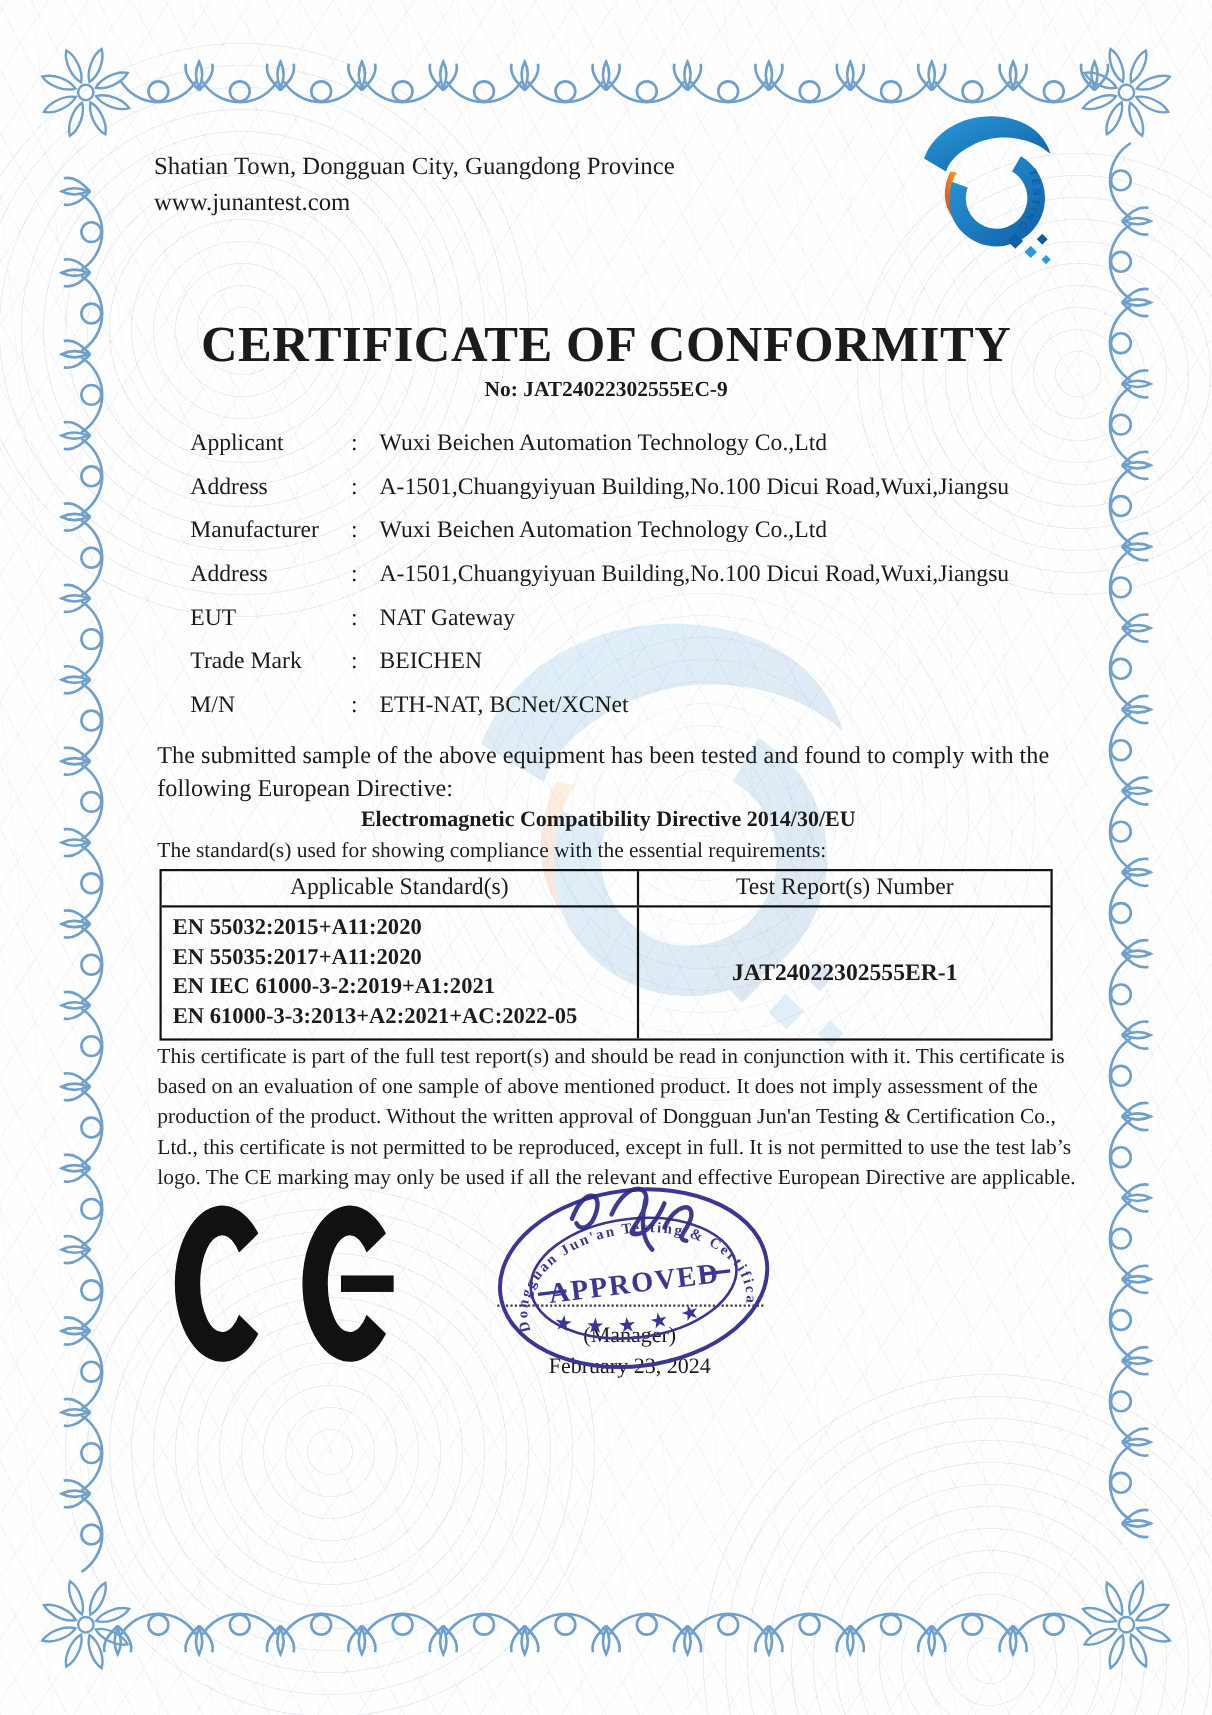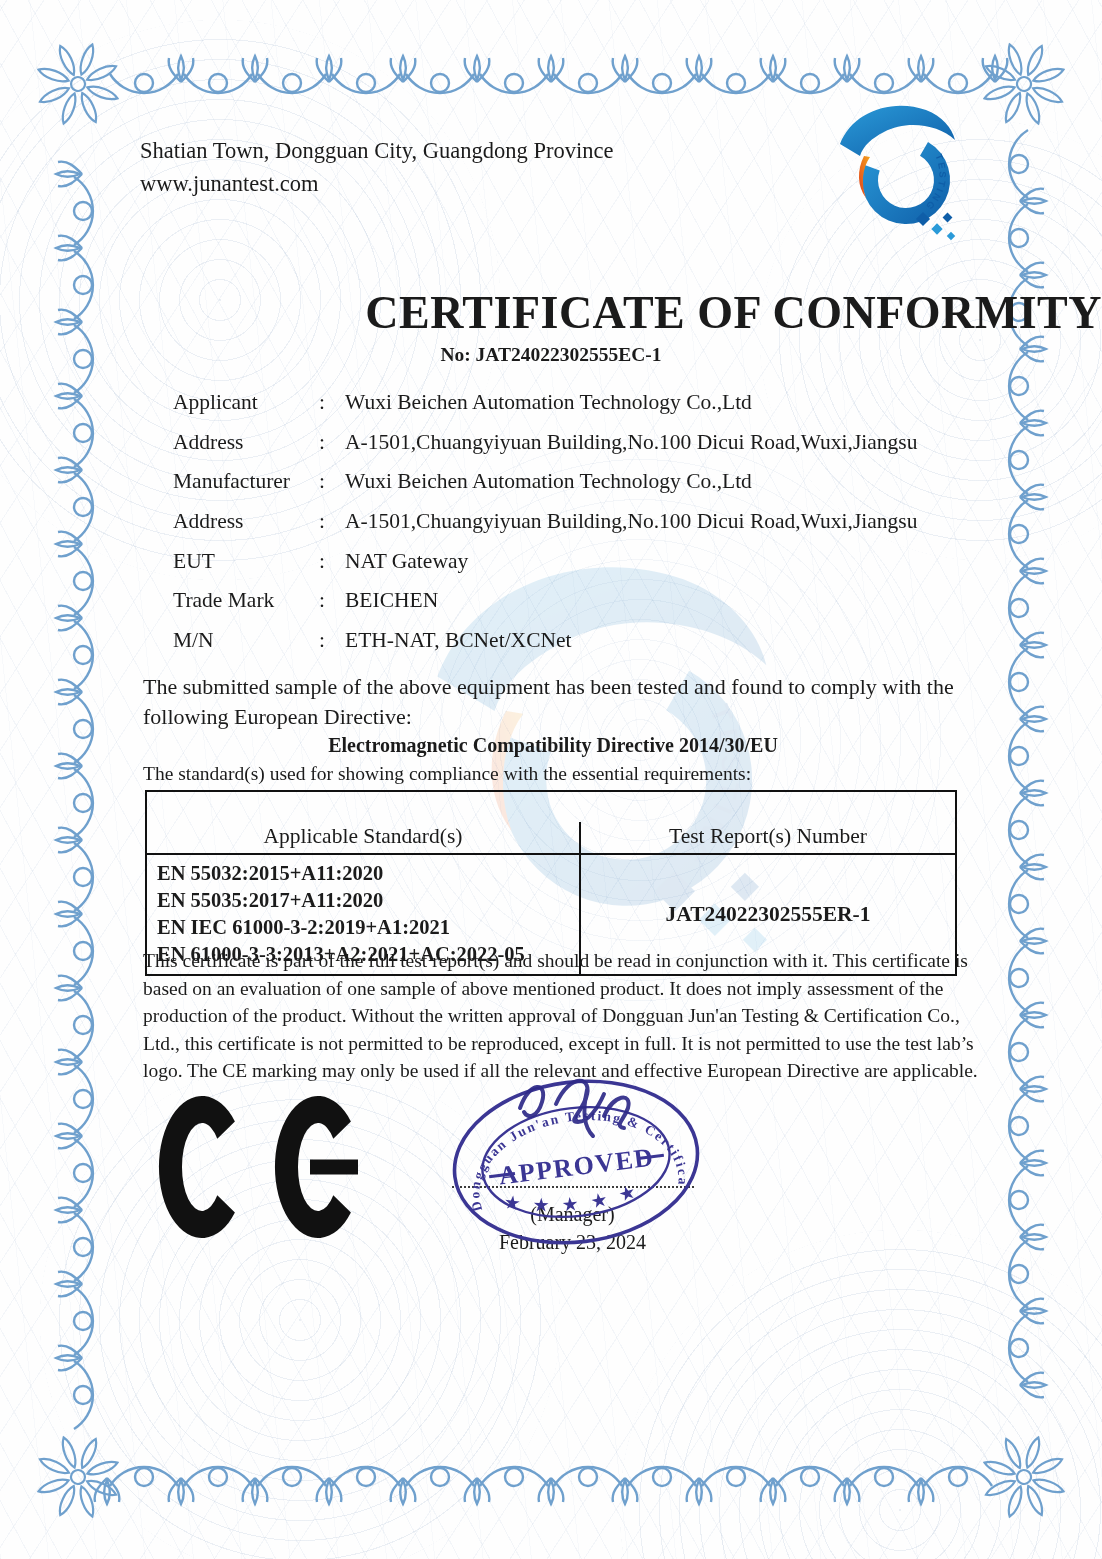--- a/index.html
+++ b/index.html
@@ -19,34 +19,34 @@
   }
   .globe{
     position:absolute;border-radius:50%;
     background:repeating-radial-gradient(circle, rgba(160,180,206,.20) 0 1px, transparent 1px 20px);
   }
   
   .addr{left:140px;top:134px;font-size:22.5px;line-height:33px;}
   .logo-svg{left:834px;top:98px;width:132px;height:158px;}
   .watermark-svg{left:402px;top:545px;width:414px;height:452px;opacity:.13;}
   
-  .title{left:0;right:0;top:286px;text-align:right;font-size:46px;font-weight:bold;letter-spacing:.5px;}
+  .title{left:0;right:0;top:286px;text-align:center;font-size:46px;font-weight:bold;letter-spacing:.5px;}
   .certno{left:0;right:0;top:344px;text-align:center;font-size:19.5px;font-weight:bold;}
   
   .fields{left:145px;top:383px;width:830px;margin-left:28px;}
   .frow{display:grid;grid-template-columns:146px 26px 1fr;height:39.6px;align-items:center;font-size:21.5px;}
   
   .intro{left:143px;top:672px;width:825px;font-size:22px;line-height:30px;}
   .directive{left:143px;top:734px;width:820px;text-align:center;font-size:20px;font-weight:bold;}
   .stdnote{left:143px;top:763px;width:840px;font-size:19.5px;}
   
   .std-table{left:145px;top:790px;width:812px;border:2.5px solid #111;box-sizing:border-box;}
   .trow{display:grid;grid-template-columns:434px 1fr;}
   .thead{border-bottom:2.5px solid #111;}
-  .thead .cell{text-align:center;font-size:21.5px;padding:2px 0 4px;margin-top:30px;}
+  .thead .cell{text-align:center;font-size:21.5px;padding:2px 0 4px;}
   .cell-l{border-right:2.5px solid #111;}
   .tbody .cell-l{padding:5px 10px 6px;font-weight:bold;font-size:20.5px;line-height:27px;text-align:left;}
   .tbody .cell-r{display:flex;align-items:center;justify-content:center;font-weight:bold;font-size:21.5px;}
   
   .disclaimer{left:143px;top:947px;width:842px;font-size:19.5px;line-height:27.6px;}
   
   .ce-svg{left:158px;top:1093px;width:200px;height:148px;}
   .dotline{left:452px;top:1168px;width:242px;height:18px;border-bottom:2.5px dotted #3c3c3c;}
   .stamp-svg{left:436px;top:1062px;width:280px;height:214px;}
   .manager{left:470px;top:1203px;width:205px;text-align:center;font-size:20px;}
@@ -157,21 +157,21 @@
 <svg class="abs watermark-svg z1" viewBox="0 0 132 158" preserveAspectRatio="xMidYMid meet">
   <use href="#ja-logo"></use>
 </svg>
 
 <div class="abs addr z3">
   <div>Shatian Town, Dongguan City, Guangdong Province</div>
   <div>www.junantest.com</div>
 </div>
 
 <div class="abs title z3">CERTIFICATE OF CONFORMITY</div>
-<div class="abs certno z3">No: JAT24022302555EC-1</div>
+<div class="abs certno z3">No: JAT24022302555EC-9</div>
 
 <div class="abs fields z3">
   <div class="frow">
     <span>Applicant</span>
     <span>:</span>
     <span>Wuxi Beichen Automation Technology Co.,Ltd</span>
   </div>
   <div class="frow">
     <span>Address</span>
     <span>:</span>

